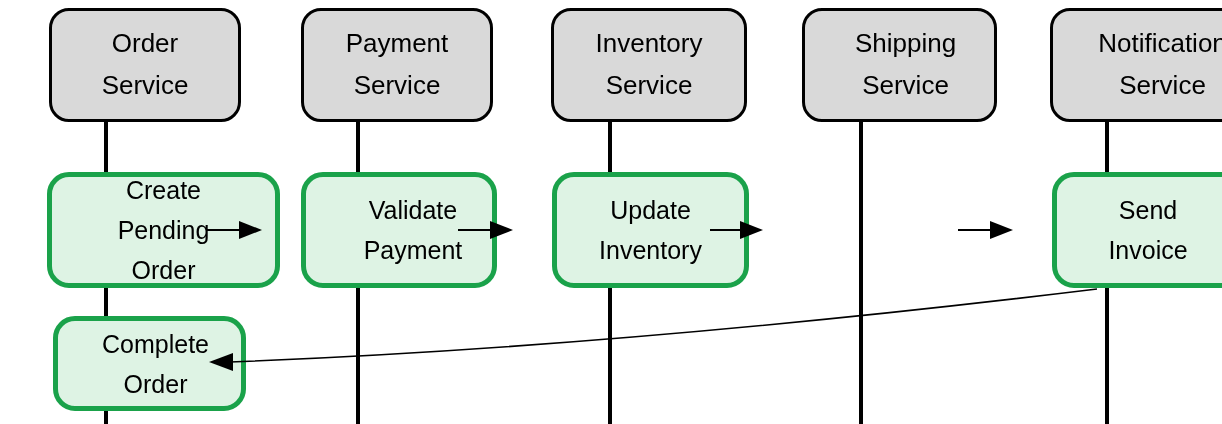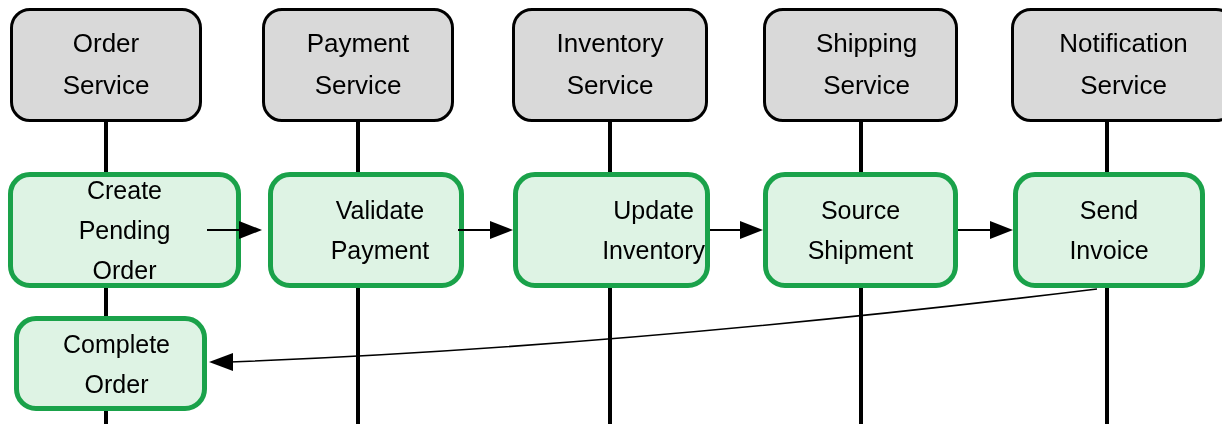--- a/index.html
+++ b/index.html
@@ -21,20 +21,21 @@
   .layer.over  { z-index: 2; pointer-events: none; }
 
   .node {
     position: absolute;
     box-sizing: border-box;
     display: flex;
     align-items: center;
     justify-content: center;
     text-align: center;
     z-index: 1;
+    margin-left: 39px;
   }
   .node .label {
     white-space: pre-line;
     line-height: 1.6;
   }
   .service {
     top: 8px;
     height: 114px;
     background: var(--serviceFill, #d9d9d9);
     border: 3px solid var(--serviceBorder, #000000);
@@ -105,31 +106,27 @@
   <div class="node service" style="left:1011px; width:225px;">
     <span class="label">Notification
 Service</span>
   </div>
 
   <div class="node step" style="left:8px;    width:233px;">
     <span class="label">Create
 Pending
 Order</span>
   </div>
-  <div class="node step" style="left:268px;  width:196px;padding-left:28px;">
+  <div class="node step" style="left:262px;  width:196px;padding-left:28px;">
     <span class="label">Validate
 Payment</span>
   </div>
-  <div class="node step" style="left:513px;  width:197px;justify-content:flex-end;">
+  <div class="node step" style="left:513px;  width:197px;">
     <span class="label">Update
 Inventory</span>
-  </div>
-  <div class="node step" style="left:763px;  width:195px;">
-    <span class="label">Source
-Shipment</span>
   </div>
   <div class="node step" style="left:1013px; width:192px;">
     <span class="label">Send
 Invoice</span>
   </div>
 
   <div class="node step return-step" style="left:14px; width:193px;padding-left:12px;">
     <span class="label">Complete
 Order</span>
   </div>

